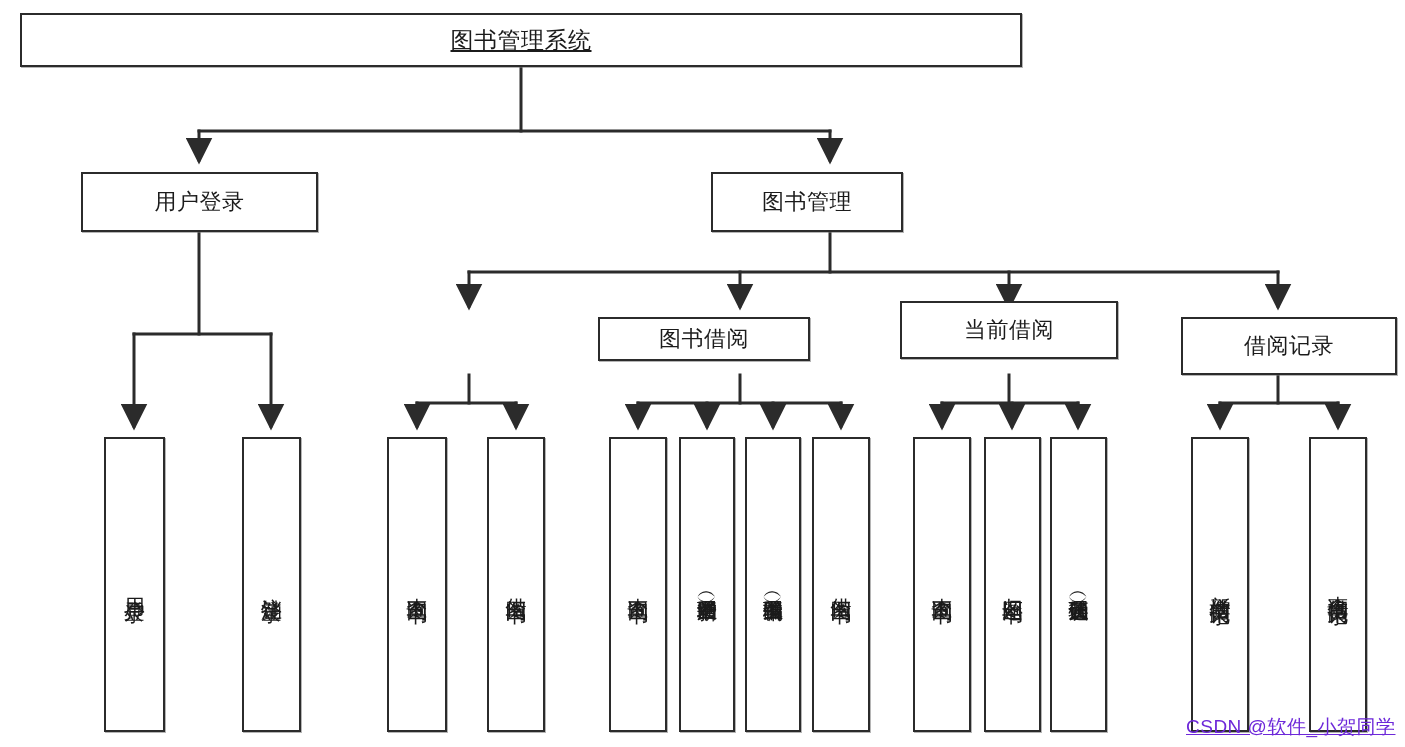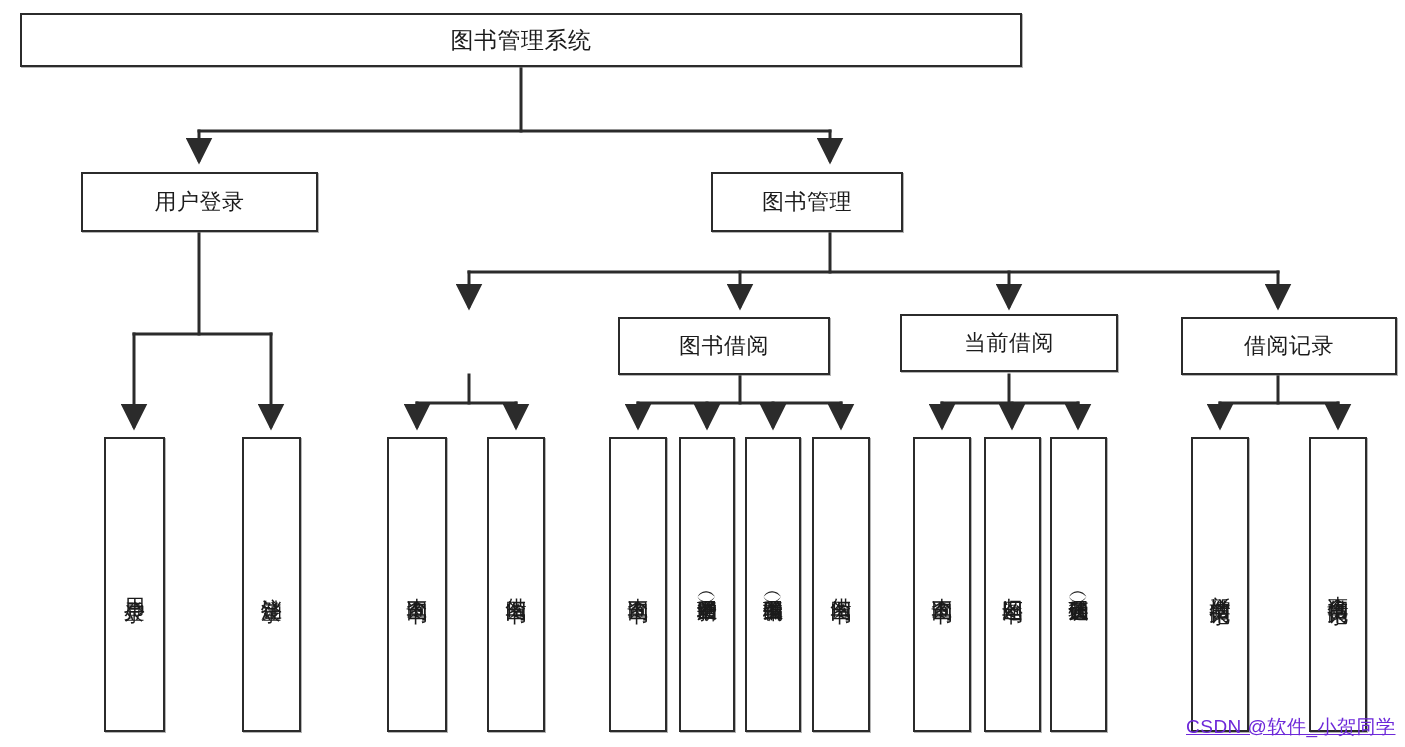--- a/index.html
+++ b/index.html
@@ -128,35 +128,35 @@
       <path d="M 1012 403 L 1012 426" marker-end="url(#arrow)"></path>
       <path d="M 1078 403 L 1078 426" marker-end="url(#arrow)"></path>
 
       <path d="M 1278 375 L 1278 403"></path>
       <path d="M 1220 403 L 1338 403"></path>
       <path d="M 1220 403 L 1220 426" marker-end="url(#arrow)"></path>
       <path d="M 1338 403 L 1338 426" marker-end="url(#arrow)"></path>
     </g>
   </svg>
 
-  <div class="node horiz root" style="left:20px; top:13px; width:1002px; height:54px;">
+  <div class="node horiz root" style="left:20px; top:13px; width:1002px; height:54px;text-decoration:underline;">
     <span class="node-label">图书管理系统</span>
   </div>
 
   <div class="node horiz" style="left:81px; top:172px; width:237px; height:60px;">
     <span class="node-label">用户登录</span>
   </div>
   <div class="node horiz" style="left:711px; top:172px; width:192px; height:60px;">
     <span class="node-label">图书管理</span>
   </div>
 
-  <div class="node horiz" style="left:618px; top:317px; width:212px; height:58px;justify-content:center;">
+  <div class="node horiz" style="left:598px; top:317px; width:212px; height:44px;justify-content:center;">
     <span class="node-label">图书借阅</span>
   </div>
-  <div class="node horiz" style="left:900px; top:314px; width:218px; height:58px;">
+  <div class="node horiz" style="left:900px; top:301px; width:218px; height:58px;">
     <span class="node-label">当前借阅</span>
   </div>
   <div class="node horiz" style="left:1170px; top:317px; width:216px; height:58px;margin-left:11px;">
     <span class="node-label">借阅记录</span>
   </div>
 
   <div class="node vert" style="left:104px; top:437px; width:61px; height:295px;">
     <span class="node-label">用户登录</span>
   </div>
   <div class="node vert" style="left:242px; top:437px; width:59px; height:295px;">

